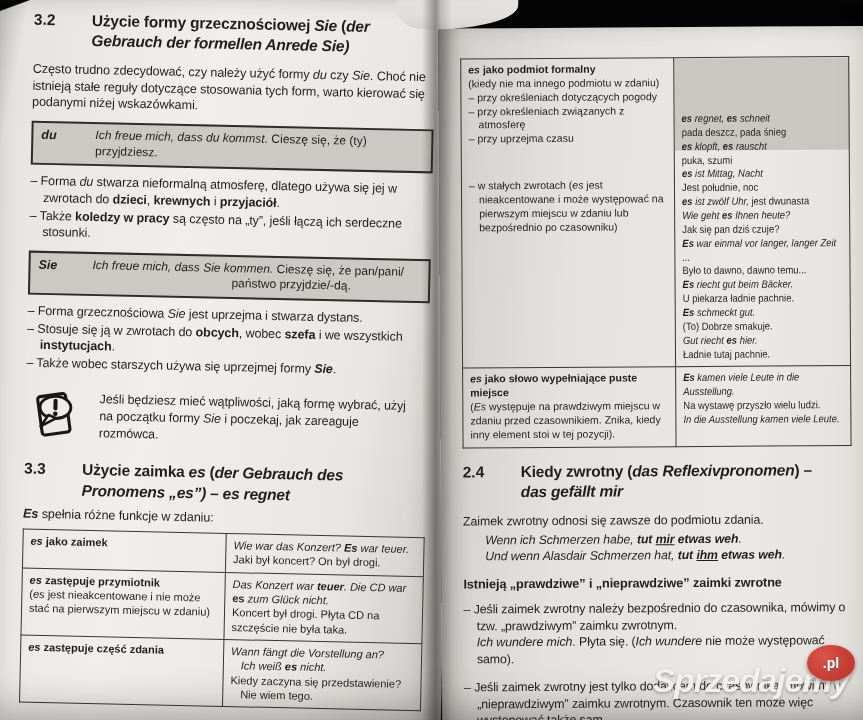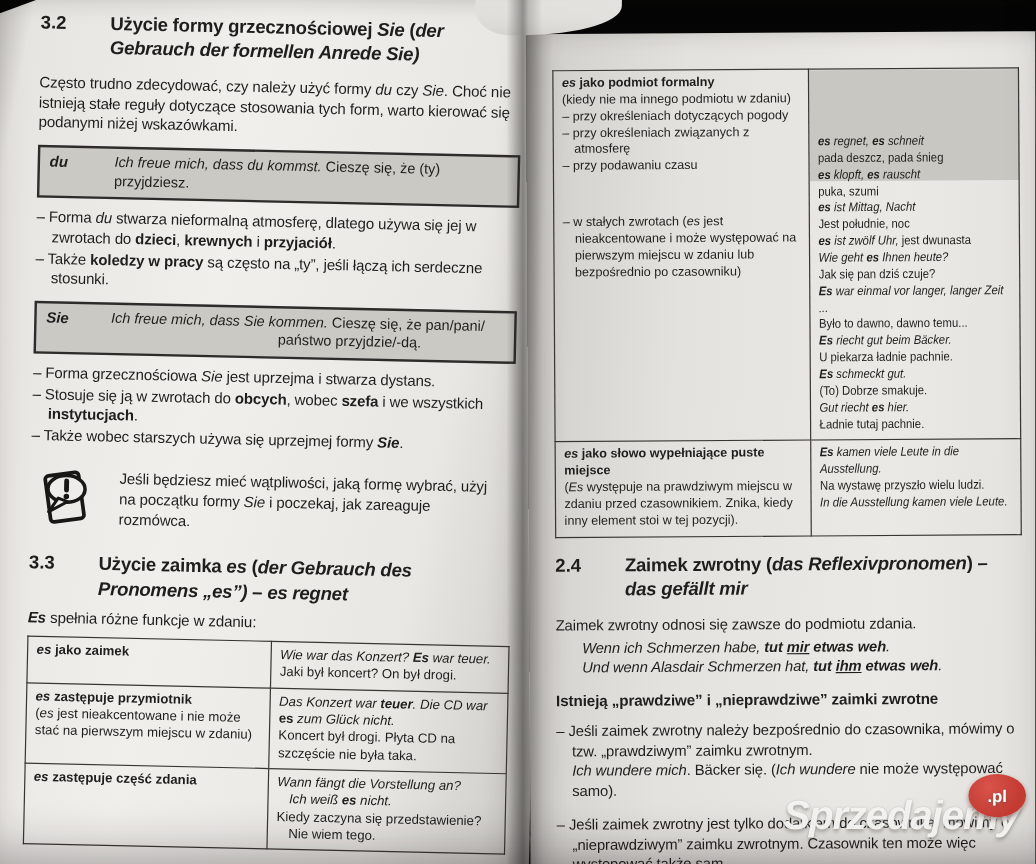--- a/index.html
+++ b/index.html
@@ -186,21 +186,21 @@
     <div class="pr-inner">
 
       <table class="gtable t-right">
         <tbody>
             <tr>
           <td class="c1">
             <div class="tline"><span class="bi">es</span><span class="b"> jako podmiot formalny</span></div>
             <div class="tline"><span>(kiedy nie ma innego podmiotu w zdaniu)</span></div>
             <div class="hang"><span>– przy określeniach dotyczących pogody</span></div>
             <div class="hang"><span>– przy określeniach związanych z atmosferę</span></div>
-            <div class="hang"><span>– przy podawaniu czasu</span></div>
+            <div class="hang"><span>– przy uprzejma czasu</span></div>
             <div class="hang gap"><span>– w stałych zwrotach (</span><span class="i">es</span><span> jest nieakcentowane i może występować na pierwszym miejscu w zdaniu lub bezpośrednio po czasowniku)</span></div>
           </td>
           <td class="shade">
             <div class="cond offset-top">
               <div class="tline"><span class="bi">es</span><span class="i"> regnet, </span><span class="bi">es</span><span class="i"> schneit</span></div>
               <div class="tline"><span>pada deszcz, pada śnieg</span></div>
               <div class="tline"><span class="bi">es</span><span class="i"> klopft, </span><span class="bi">es</span><span class="i"> rauscht</span></div>
               <div class="tline"><span>puka, szumi</span></div>
               <div class="tline"><span class="bi">es</span><span class="i"> ist Mittag, Nacht</span></div>
               <div class="tline"><span>Jest południe, noc</span></div>
@@ -230,34 +230,34 @@
               <div class="tline"><span class="i">In die Ausstellung kamen viele Leute.</span></div>
             </div>
           </td>
         </tr>
       </tbody>
         </table>
 
       <div class="sec">
         <div class="sec-num">2.4</div>
         <div class="sec-title">
-          <div><span class="b">Zaimek zwrotny (</span><span class="bi">das Reflexivpronomen</span><span class="b">) –</span></div>
+          <div><span class="b">Kiedy zwrotny (</span><span class="bi">das Reflexivpronomen</span><span class="b">) –</span></div>
           <div><span class="bi">das gefällt mir</span></div>
         </div>
       </div>
 
       <div class="s34-intro"><span>Zaimek zwrotny odnosi się zawsze do podmiotu zdania.</span></div>
       <div class="ex-line"><span class="i">Wenn ich Schmerzen habe, </span><span class="bi">tut </span><span class="bi u">mir</span><span class="bi"> etwas weh</span><span class="i">.</span></div>
       <div class="ex-line"><span class="i">Und wenn Alasdair Schmerzen hat, </span><span class="bi">tut </span><span class="bi u">ihm</span><span class="bi"> etwas weh</span><span class="i">.</span></div>
 
       <div class="subhead"><span class="b">Istnieją „prawdziwe” i „nieprawdziwe” zaimki zwrotne</span></div>
 
       <div class="rbullet">
         <div class="b-main"><span>– Jeśli zaimek zwrotny należy bezpośrednio do czasownika, mówimy o tzw. „prawdziwym” zaimku zwrotnym.</span></div>
-        <div class="b-ex"><span class="i">Ich wundere mich</span><span>. Bäcker się. (</span><span class="i">Ich wundere</span><span> nie może występować samo).</span></div>
+        <div class="b-ex"><span class="i">Ich wundere mich</span><span>. Płyta się. (</span><span class="i">Ich wundere</span><span> nie może występować samo).</span></div>
       </div>
       <div class="rbullet">
         <div class="b-main"><span>– Jeśli zaimek zwrotny jest tylko dodatkiem do czasownika, mówimy o „nieprawdziwym” zaimku zwrotnym. Czasownik ten może więc występować także sam.</span></div>
 
       </div>
 
     </div>
   </div>
 
   <div class="curl"></div>

